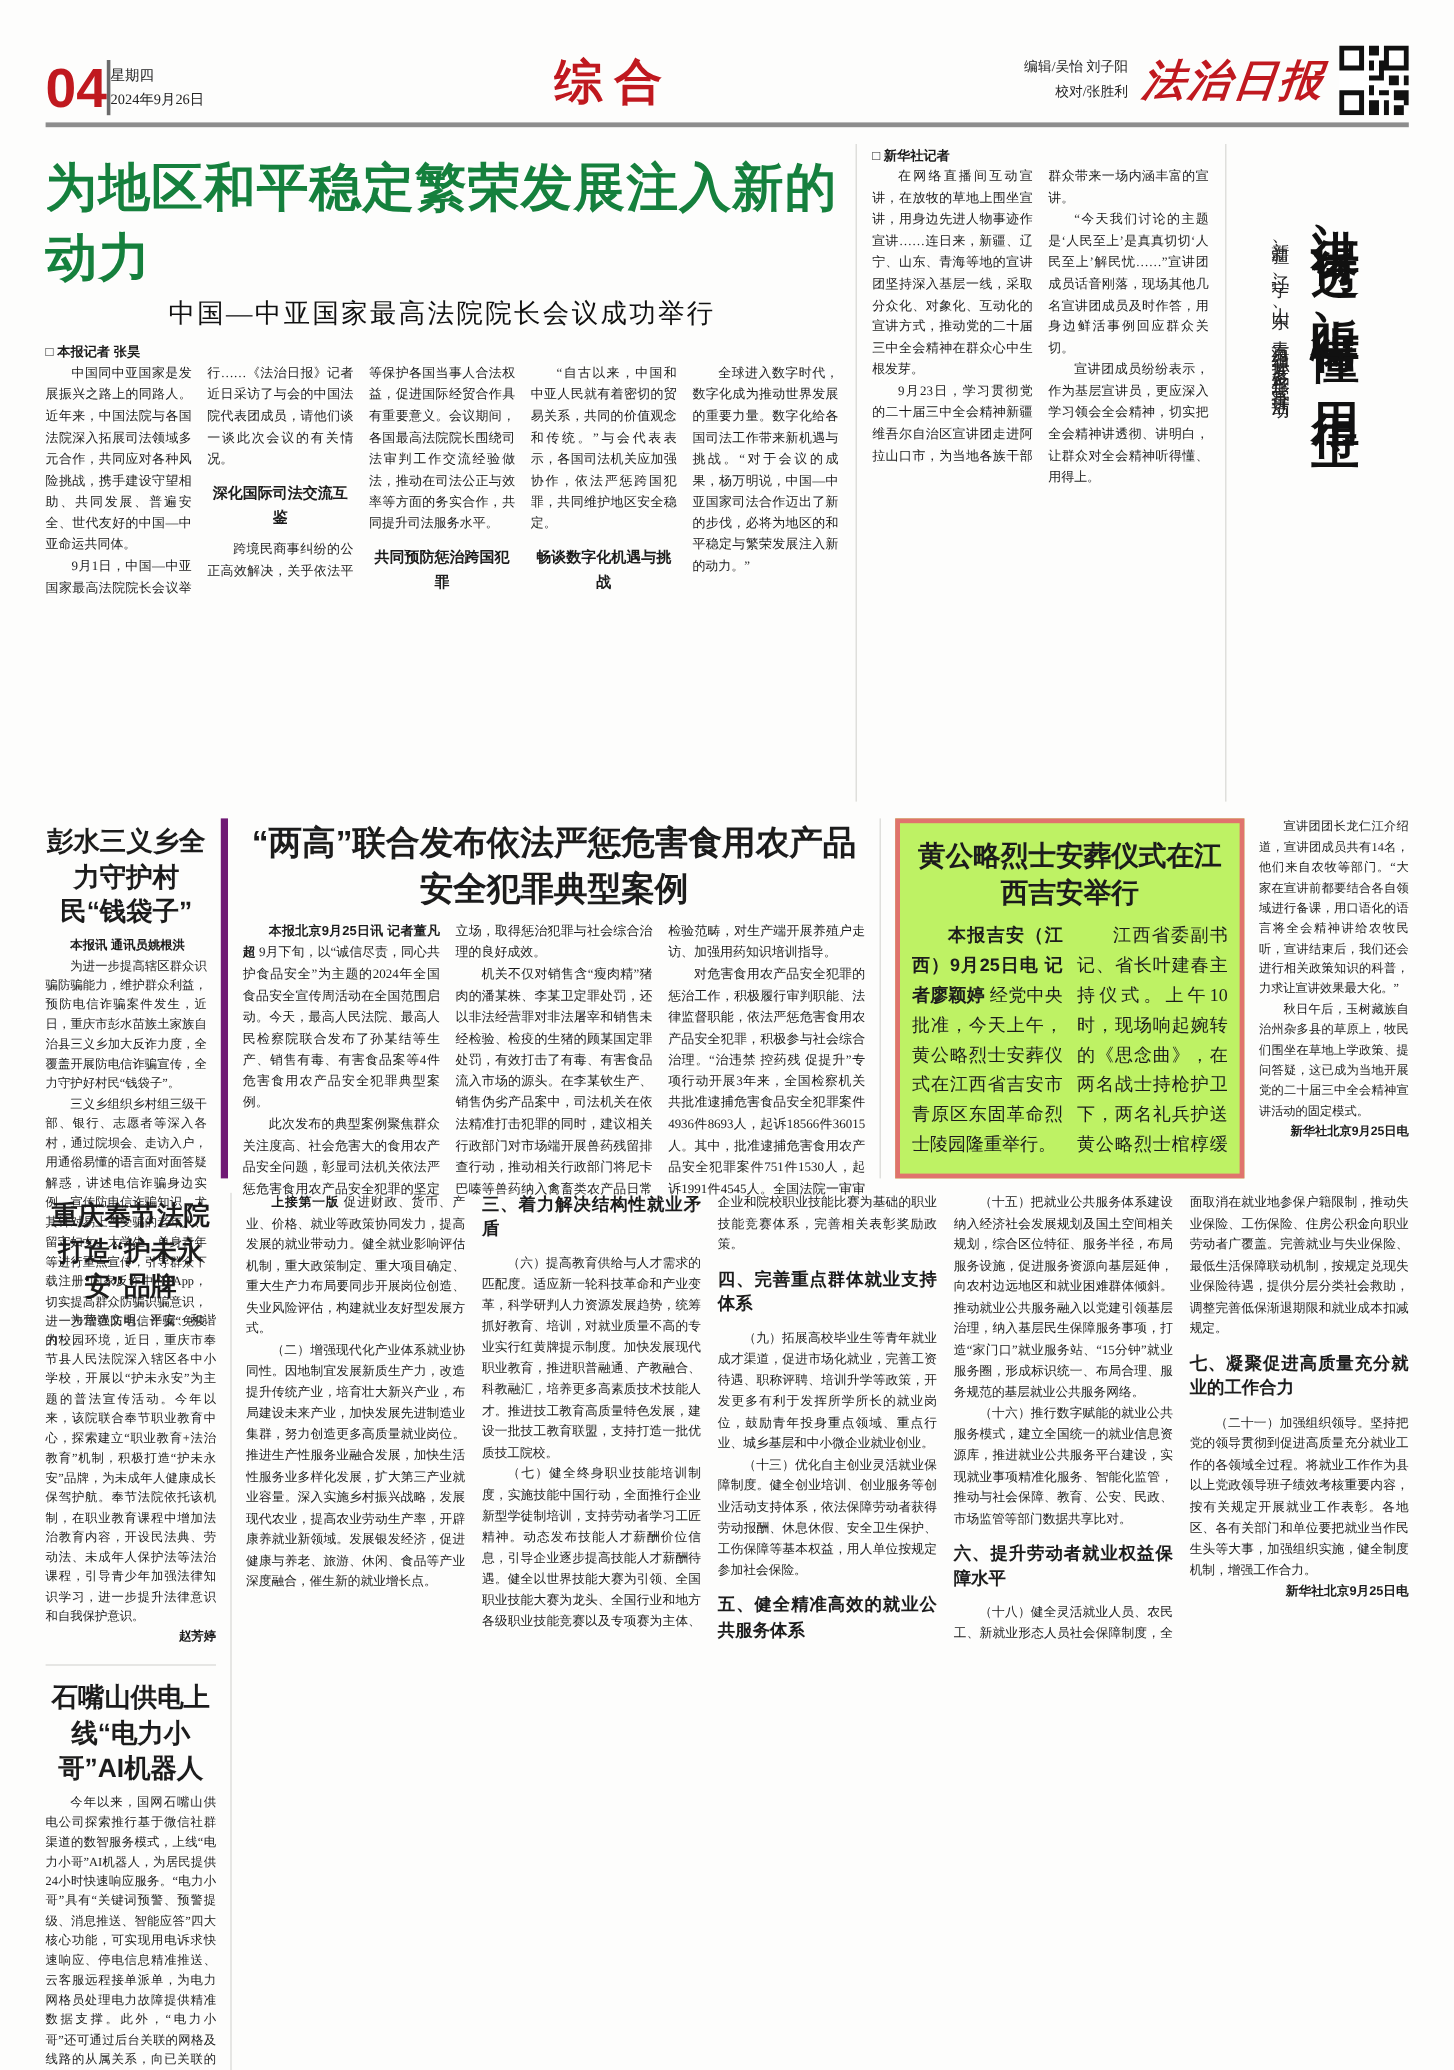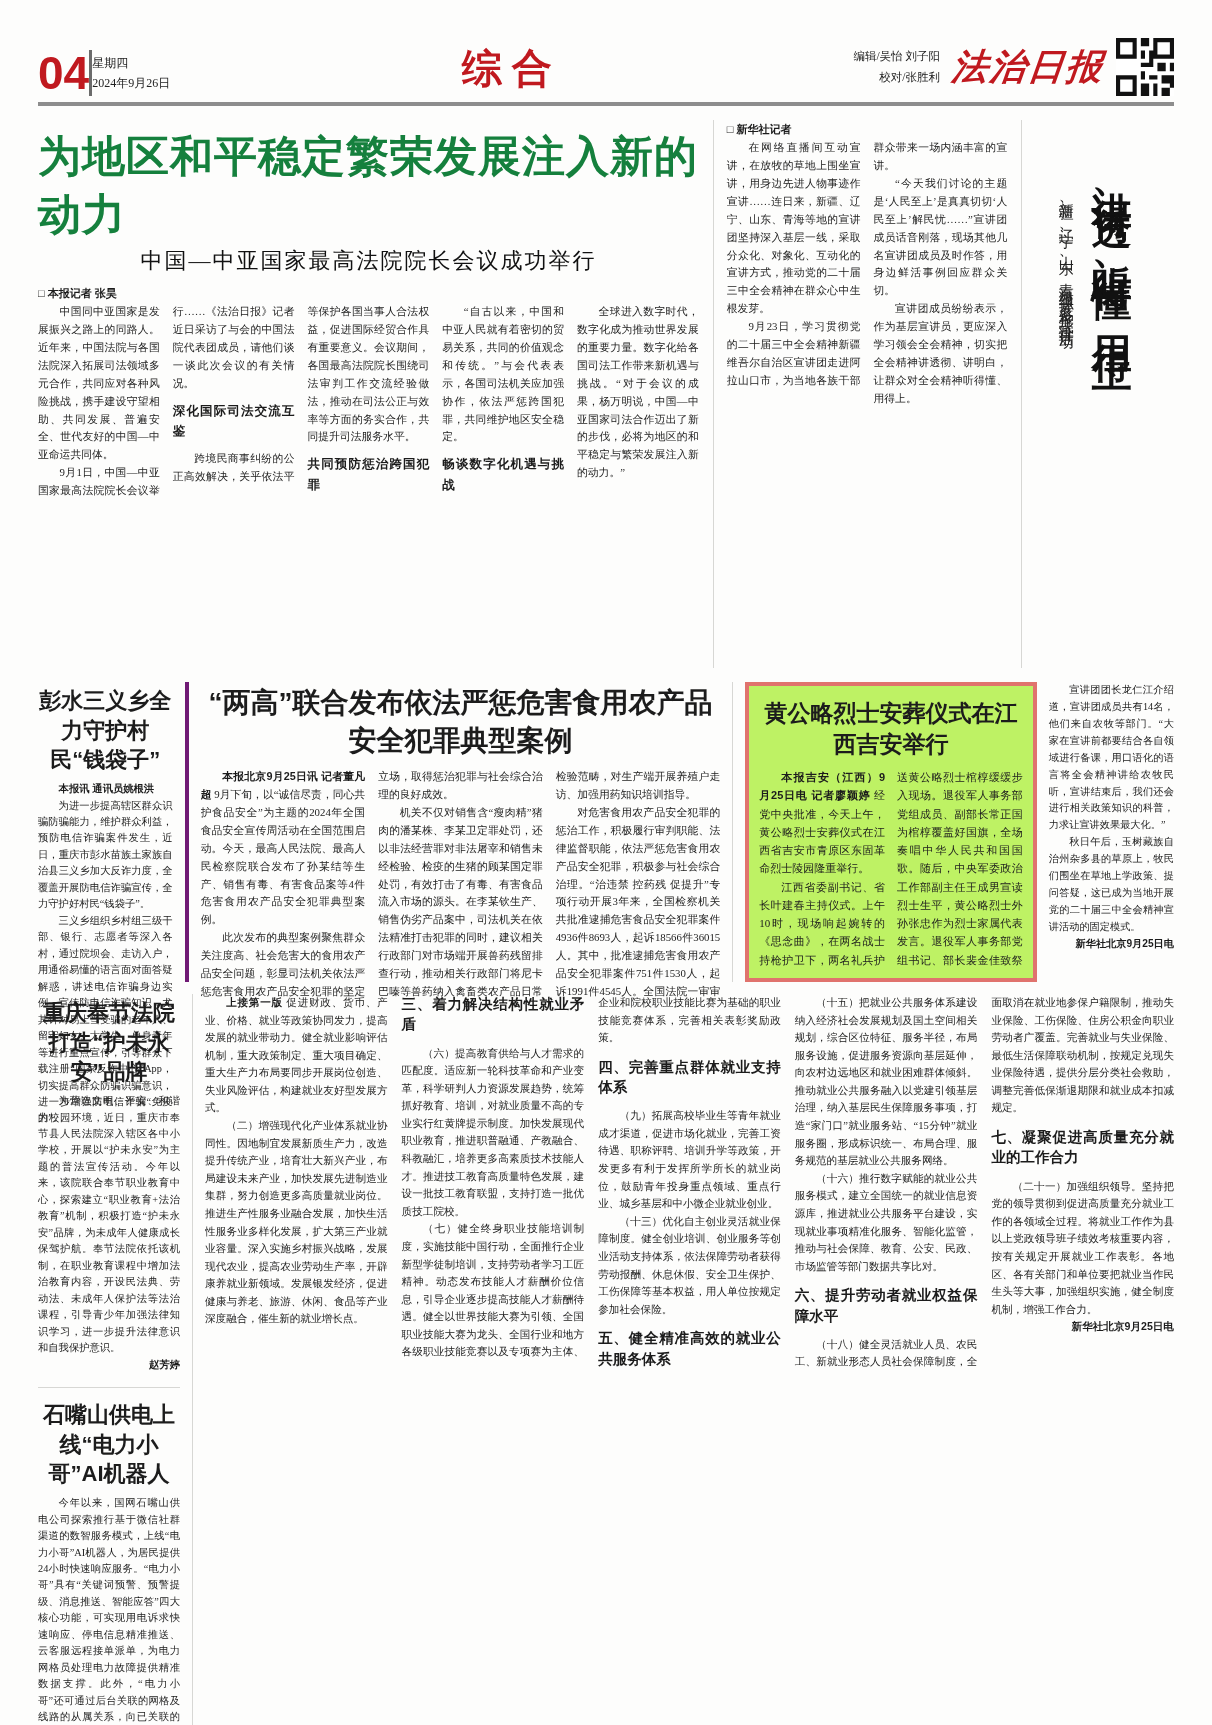--- a/index.html
+++ b/index.html
@@ -15,46 +15,46 @@
   .section-name{font-family:"Liberation Sans",sans-serif;font-size:40px;font-weight:bold;color:#c0191f;letter-spacing:10px;}
   .hdr-right{display:flex;align-items:center;gap:12px;}
   .editors{font-size:11.5px;text-align:right;line-height:1.8;color:#222;}
   .masthead{font-family:"Liberation Serif",serif;font-size:36px;font-weight:bold;font-style:italic;color:#c0191f;transform:skewX(-6deg);letter-spacing:2px;}
   .hdr-rule{height:4px;background:#8d8d8d;margin-top:6px;}
   
   .body-txt{text-align:justify;font-size:10.8px;line-height:1.66;color:#1c1c1c;}
   .body-txt p{margin:0;text-indent:2em;}
   .byline{font-weight:bold;font-family:"Liberation Sans",sans-serif;font-size:11px;margin:2px 0;}
   .sig{display:block;text-align:right;font-weight:bold;font-family:"Liberation Sans",sans-serif;text-indent:0;}
-  .midhead{display:block;font-weight:bold;font-family:"Liberation Sans",sans-serif;font-size:12.5px;margin:8px 0;text-indent:0;}
+  .midhead{display:block;text-align:center;font-weight:bold;font-family:"Liberation Sans",sans-serif;font-size:12.5px;margin:8px 0;text-indent:0;}
   .rowgap{height:14px;}
   
   .row1{display:flex;gap:14px;height:548px;}
   .lead{width:688px;}
   .lead-h1{font-family:"Liberation Sans",sans-serif;font-size:43px;font-weight:bold;text-align:left;letter-spacing:1px;margin:8px 0 2px;color:#15803d;}
   .lead-h2{font-size:22px;text-align:center;letter-spacing:2px;color:#111;margin-bottom:10px;}
   .lead-body{column-count:5;column-gap:13px;height:420px;}
   .x-block{width:292px;border-left:1px solid #d7d7d4;padding-left:13px;}
   .x-body{column-count:2;column-gap:13px;height:520px;}
   .vstrip{width:158px;border-left:1px solid #d7d7d4;display:flex;justify-content:center;align-items:flex-start;padding-top:40px;}
   .vbox{display:flex;flex-direction:row-reverse;gap:10px;}
   .v-main{writing-mode:vertical-rl;font-family:"Liberation Sans",sans-serif;font-weight:bold;font-size:40px;letter-spacing:8px;color:#111;}
   .v-kick{writing-mode:vertical-rl;font-size:15px;letter-spacing:4px;color:#222;padding-top:30px;}
   
   .row2{display:flex;gap:12px;height:300px;}
   .mini{width:142px;}
   .mini-h{font-family:"Liberation Sans",sans-serif;font-weight:bold;font-size:22px;text-align:center;margin:4px 0 6px;line-height:1.35;}
   .mini-body{font-size:10.3px;line-height:1.6;text-align:justify;}
   .mini-body p{margin:0;text-indent:2em;}
-  .lg{width:548px;border-left:4px solid #701a75;border-right:1px solid #d7d7d4;padding:0 12px;}
+  .lg{width:548px;border-left:6px solid #701a75;border-right:1px solid #d7d7d4;padding:0 12px;}
   .lg-h{font-family:"Liberation Sans",sans-serif;font-weight:bold;font-size:28px;text-align:center;margin:2px 0 8px;letter-spacing:0px;}
   .lg-body{column-count:3;column-gap:13px;height:244px;overflow:hidden;}
   .redbox{width:306px;border:4px solid #e0736d;padding:8px 10px;box-sizing:border-box;background:#bef264;}
   .rb-h{font-family:"Liberation Sans",sans-serif;font-weight:bold;font-size:23px;text-align:center;margin:4px 0 8px;}
-  .rb-body{column-count:2;column-gap:12px;height:218px;overflow:hidden;font-size:11px;}
+  .rb-body{column-count:2;column-gap:12px;height:218px;overflow:hidden;font-size:15px;}
   .strip2{width:132px;}
   .strip2 .body-txt{font-size:10.2px;}
   
   .row3{display:flex;gap:12px;height:742px;margin-top:12px;}
   .leftstack{width:142px;display:flex;flex-direction:column;gap:14px;}
   .ls-art{border-top:1px solid #d7d7d4;padding-top:8px;}
   .ls-art:first-child{border-top:none;padding-top:0;}
   .policy{flex:1;border-left:1px solid #d7d7d4;padding-left:12px;}
   .policy-body{column-count:5;column-gap:14px;height:736px;overflow:hidden;font-size:10.6px;}
   .pol-h{display:block;font-family:"Liberation Sans",sans-serif;font-weight:bold;font-size:14.5px;margin:10px 0;text-indent:0;line-height:1.4;}

